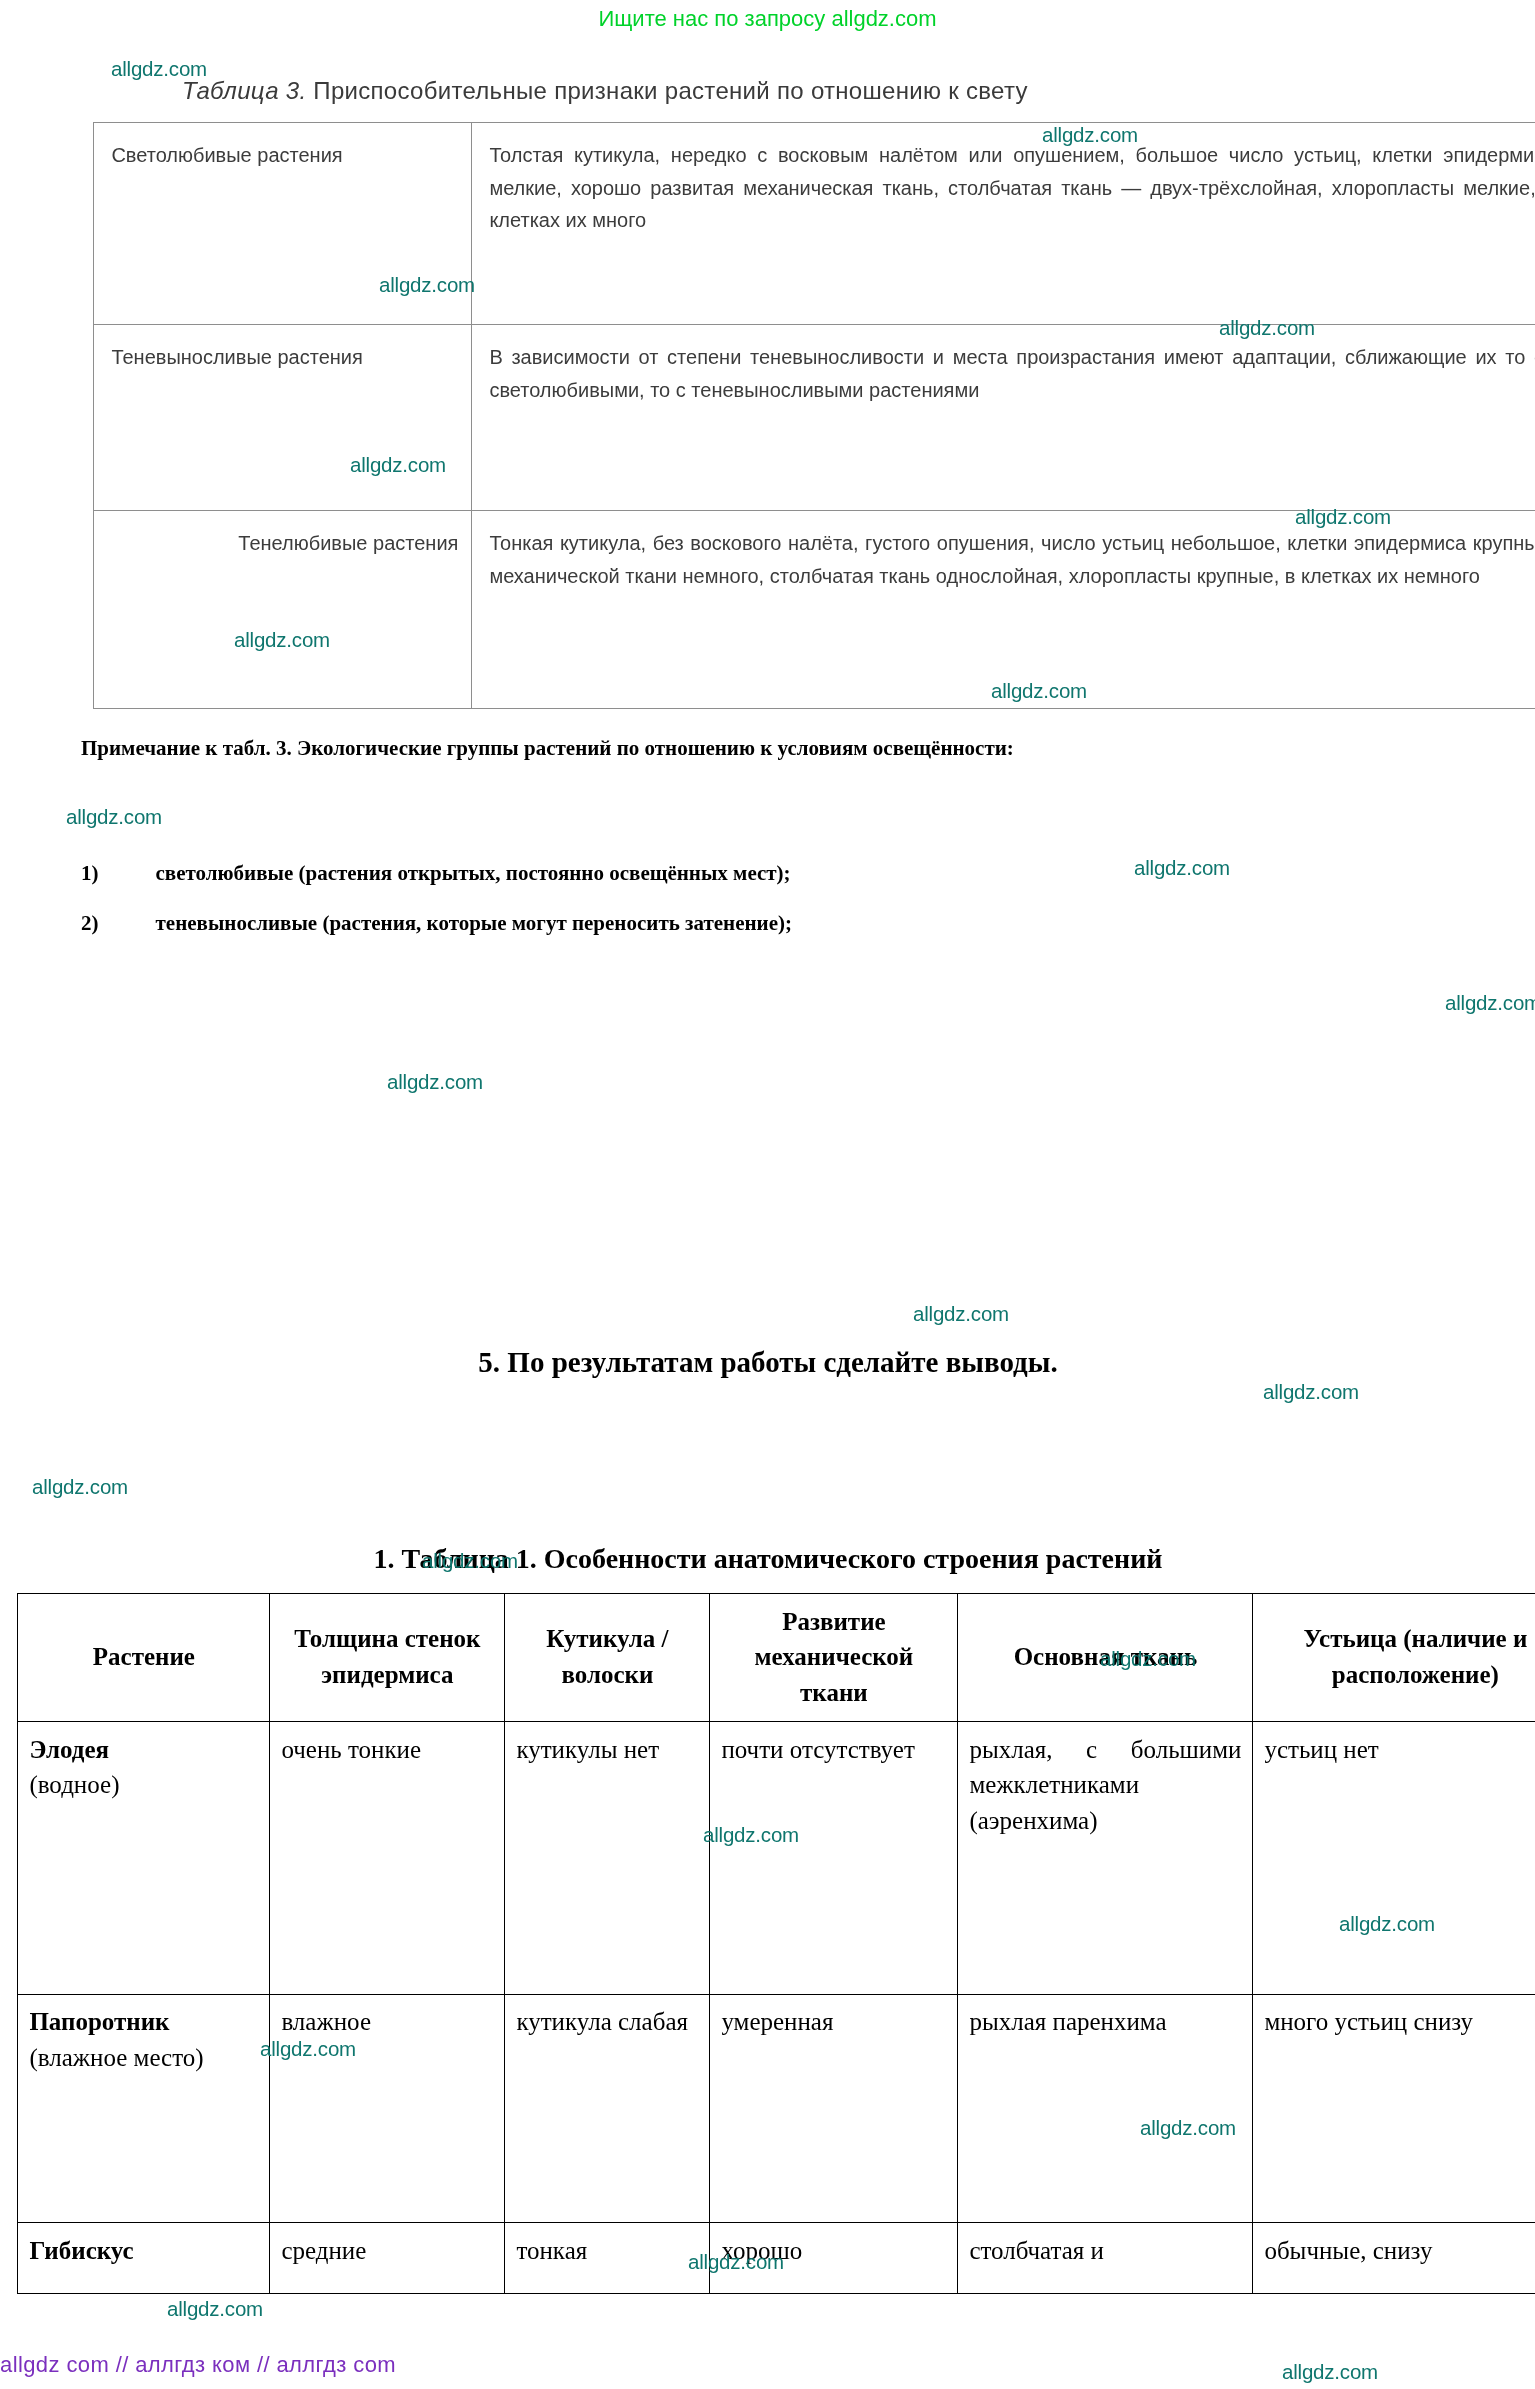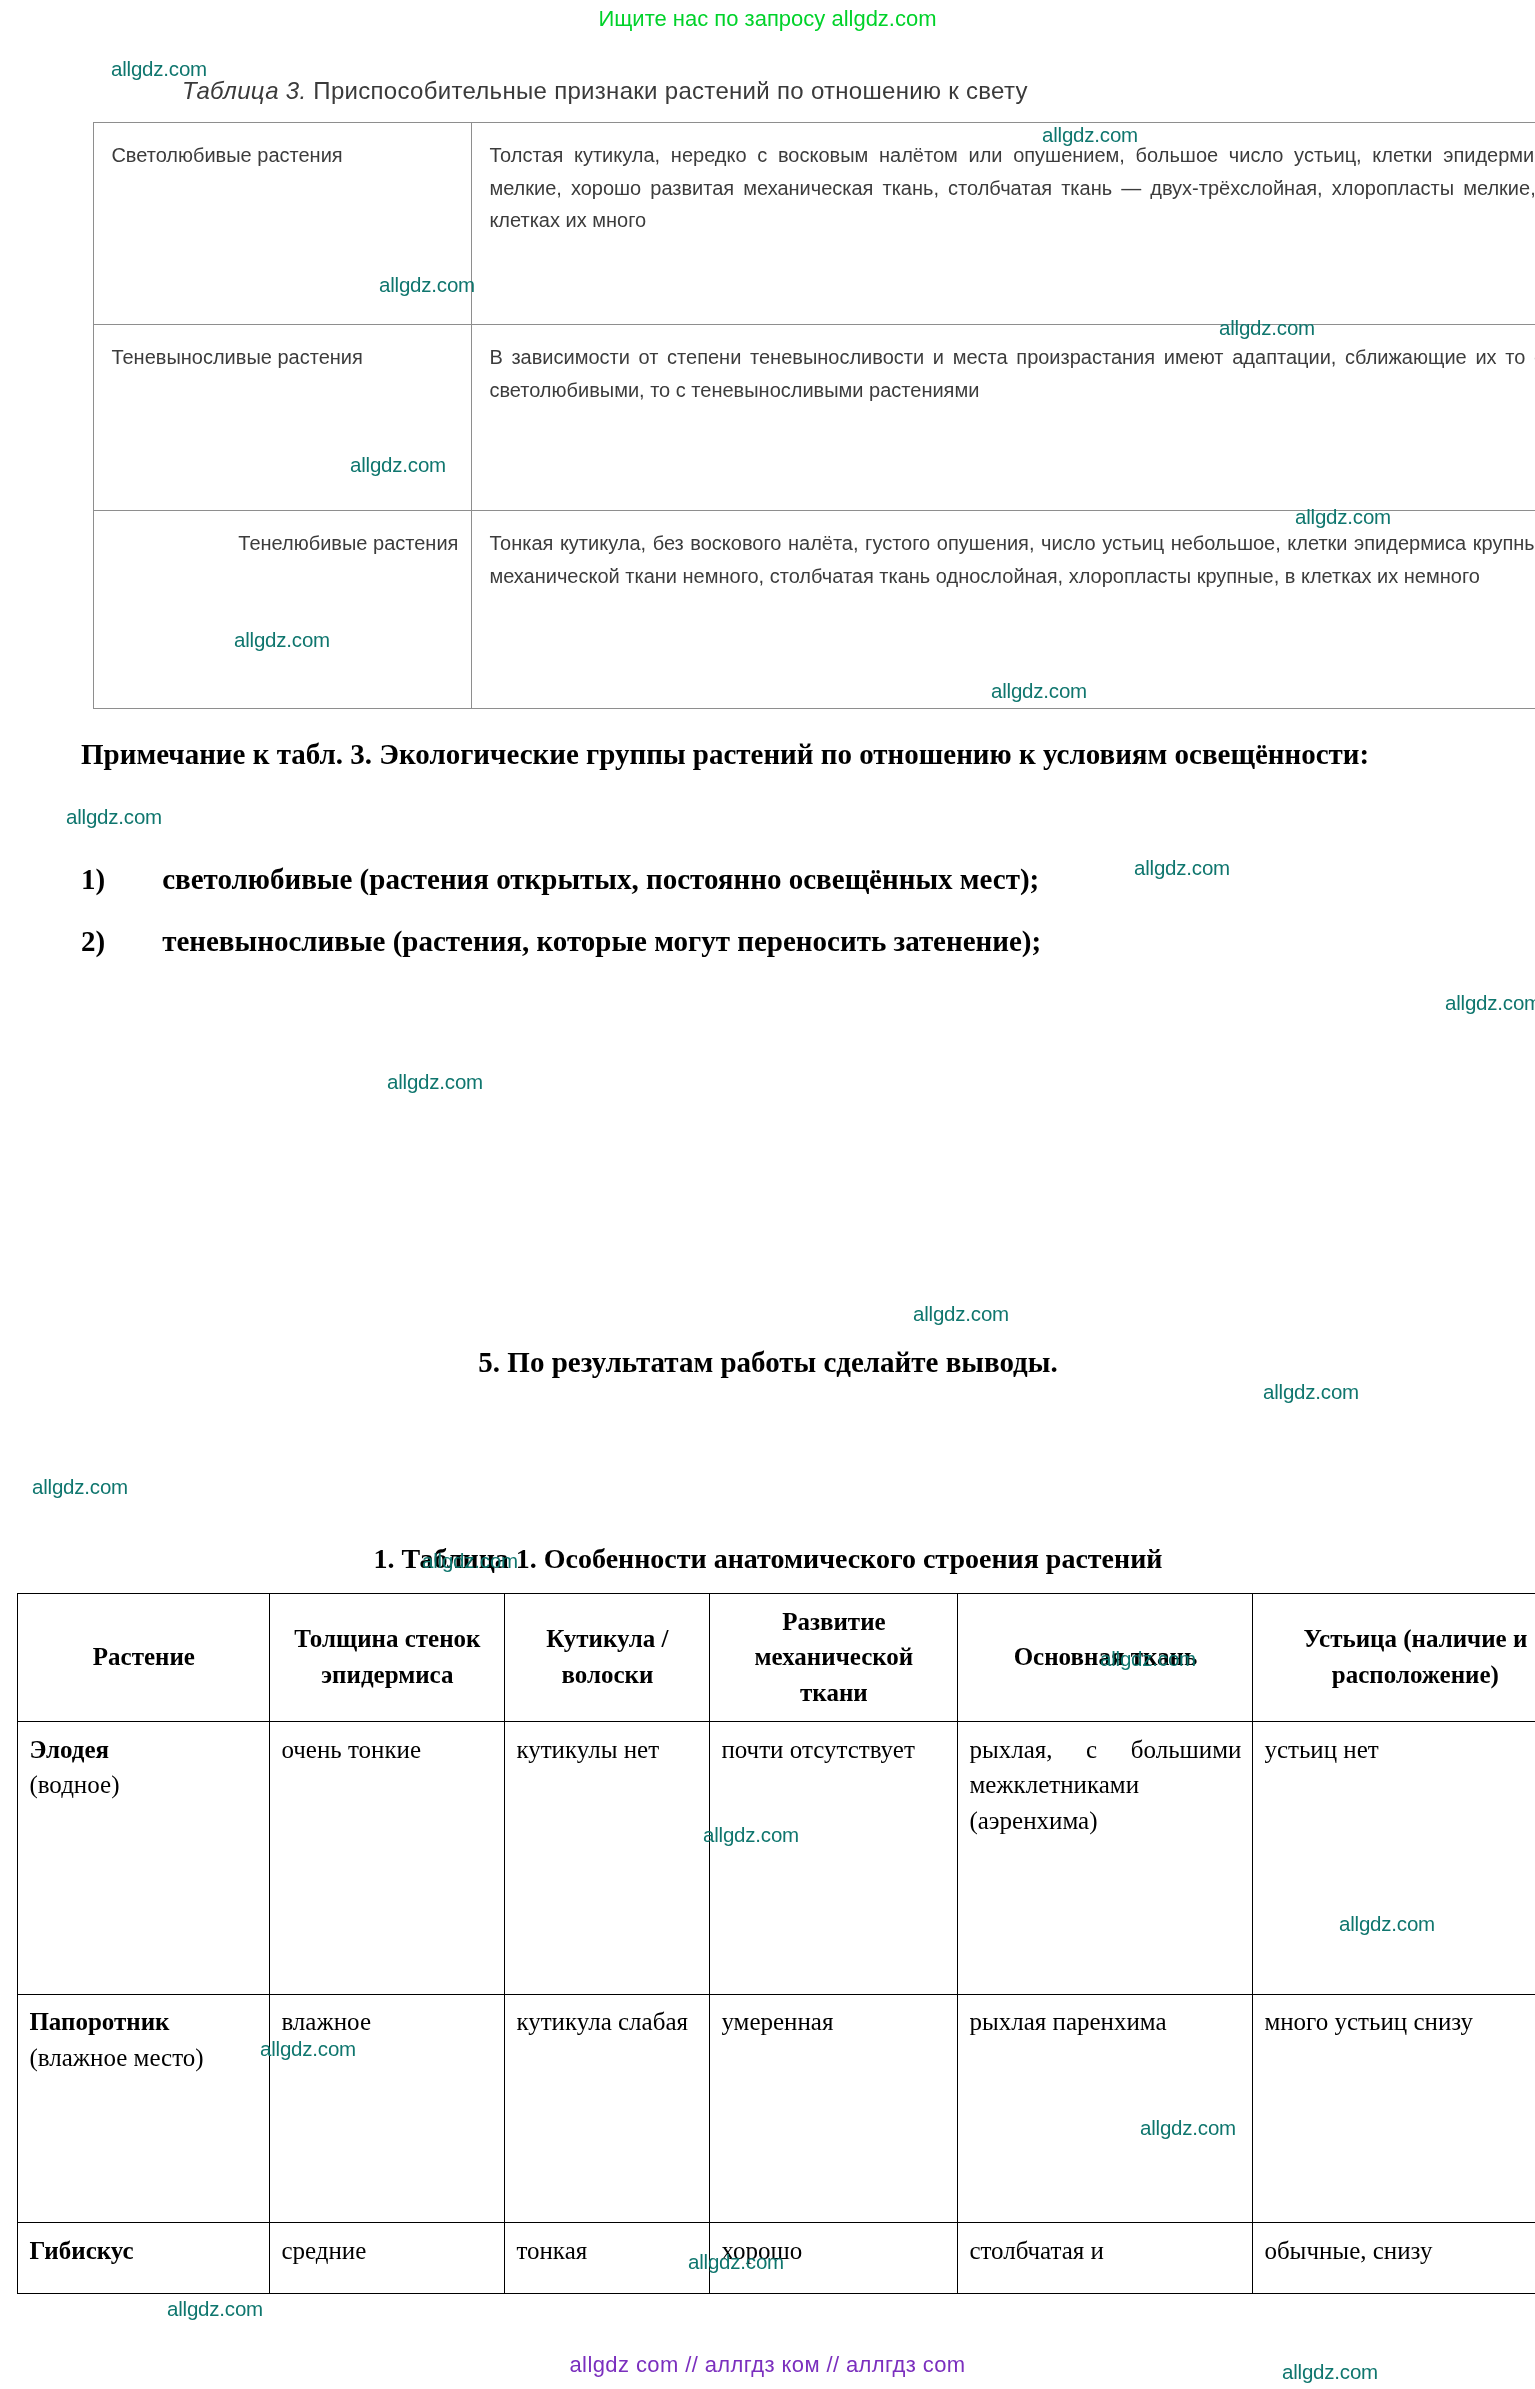--- a/index.html
+++ b/index.html
@@ -34,21 +34,21 @@
     font-family: "Liberation Sans", sans-serif;
     font-size: 22px;
     color: #00d22a;
     white-space: nowrap;
   }
   .wm-bottom {
     position: absolute;
     bottom: 11px;
     left: 0;
     width: 100%;
-    text-align: center;
+    text-align: left;
     font-family: "Liberation Sans", sans-serif;
     font-size: 22px;
     color: #7b2fbe;
     white-space: nowrap;
     letter-spacing: 0.4px;
   }
 
   
   .scan-block {
     position: absolute;
@@ -88,21 +88,21 @@
   .scan-row2 td { height: 150px; }
   .scan-row3 td { height: 162px; text-align: right; }
 
   
   .prose {
     position: absolute;
     left: 24px;
     width: 1488px;
     font-family: "Liberation Serif", serif;
     font-weight: bold;
-    font-size: 29px;
+    font-size: 21px;
     line-height: 1.42;
     text-align: justify;
   }
   .prose p { margin: 0 0 4.7px 0; text-indent: 0; }
   .indent { display: inline-block; width: 57px; }
 
   .note-block { top: 734px; }
   .list-block { top: 859px; }
   .concl-block { top: 1342px; text-align: center; font-size: 29px; }
 

